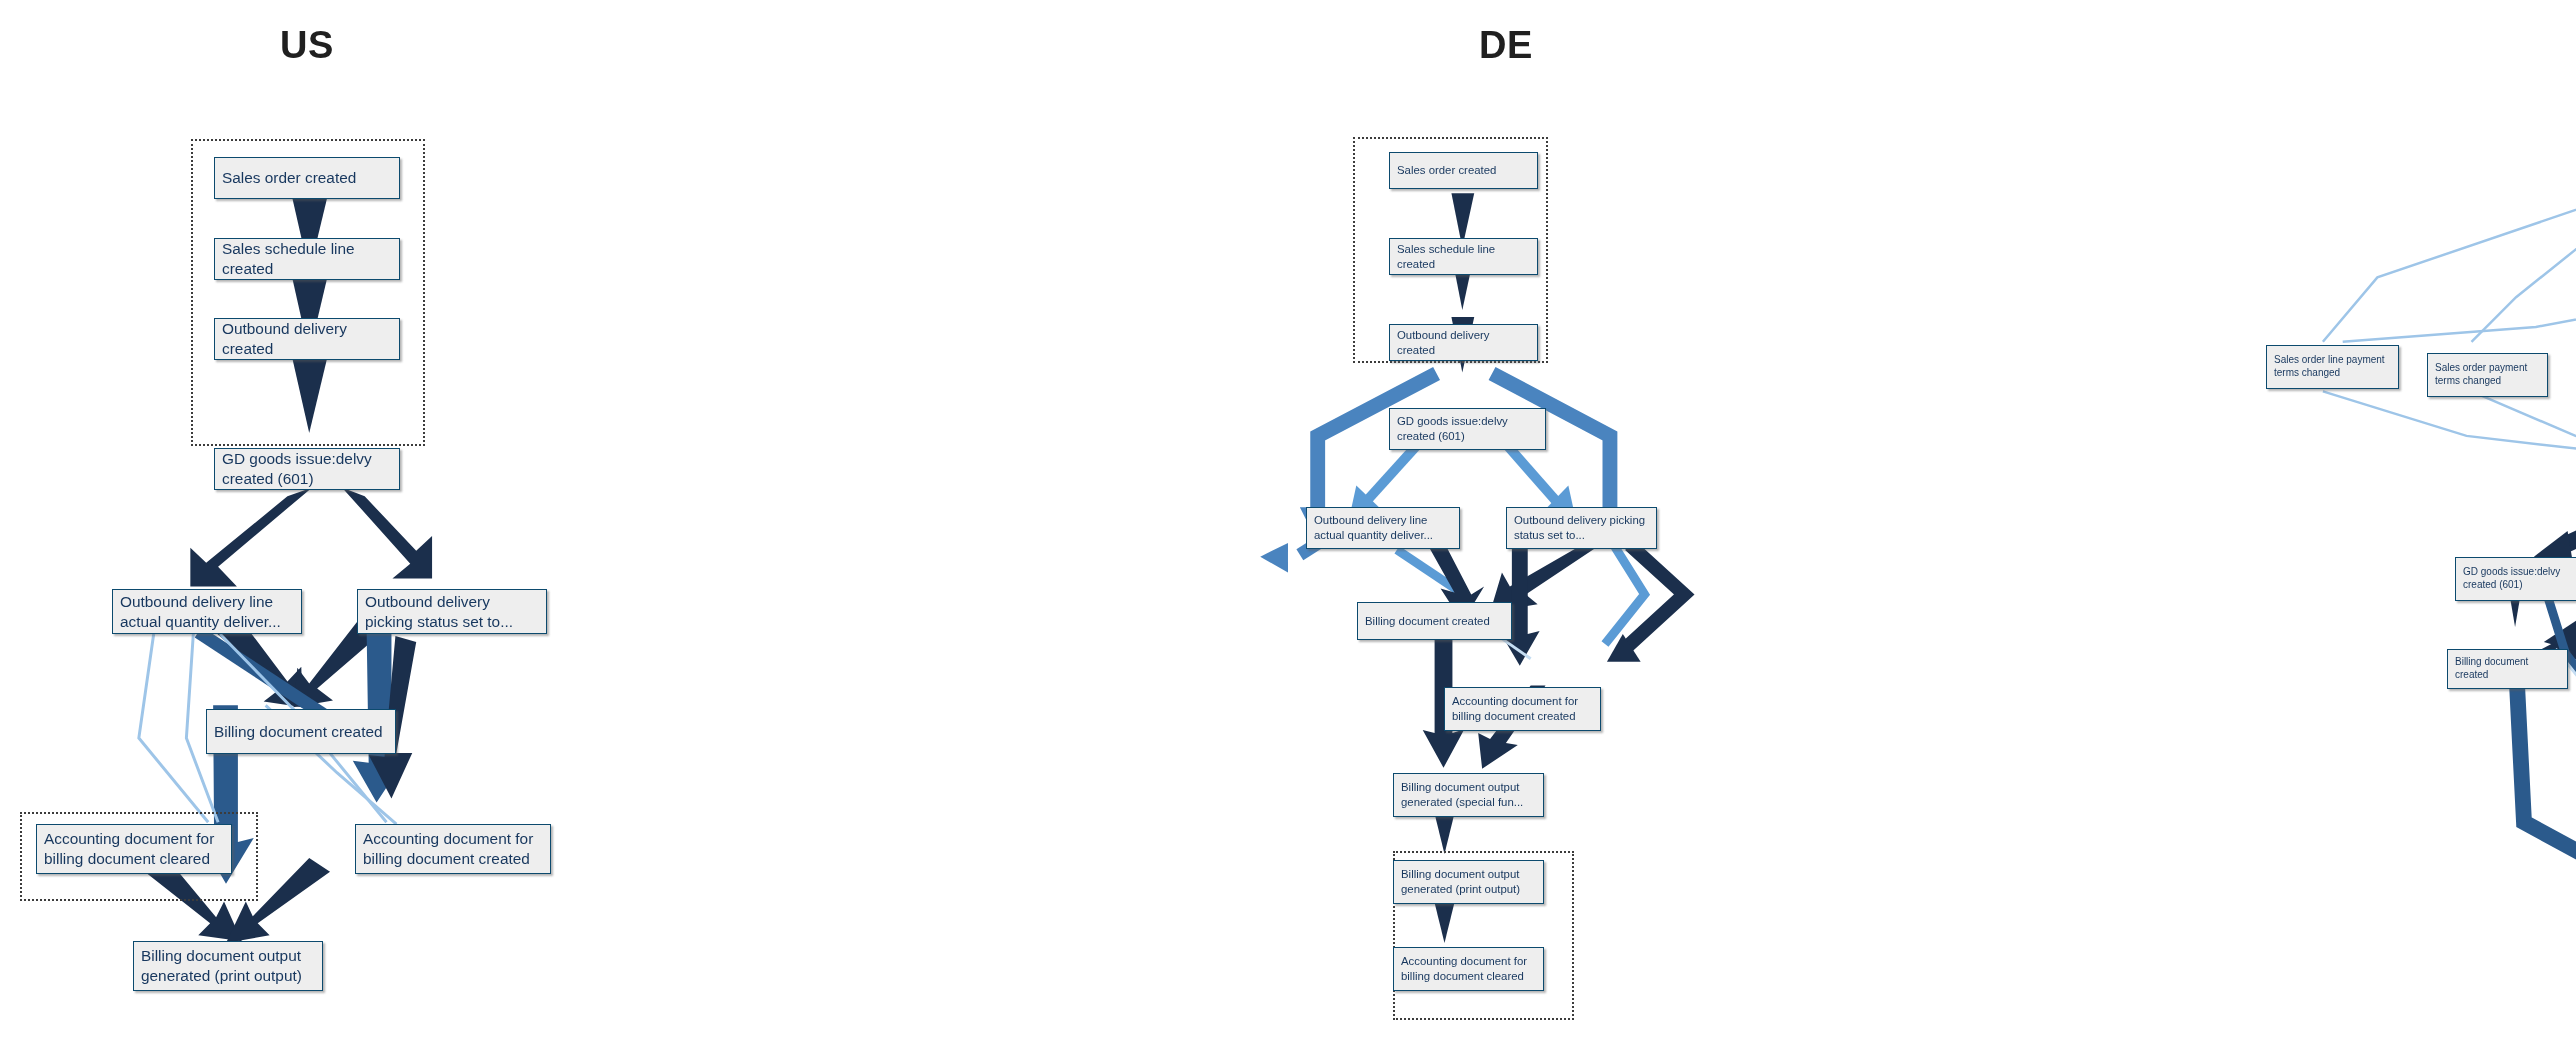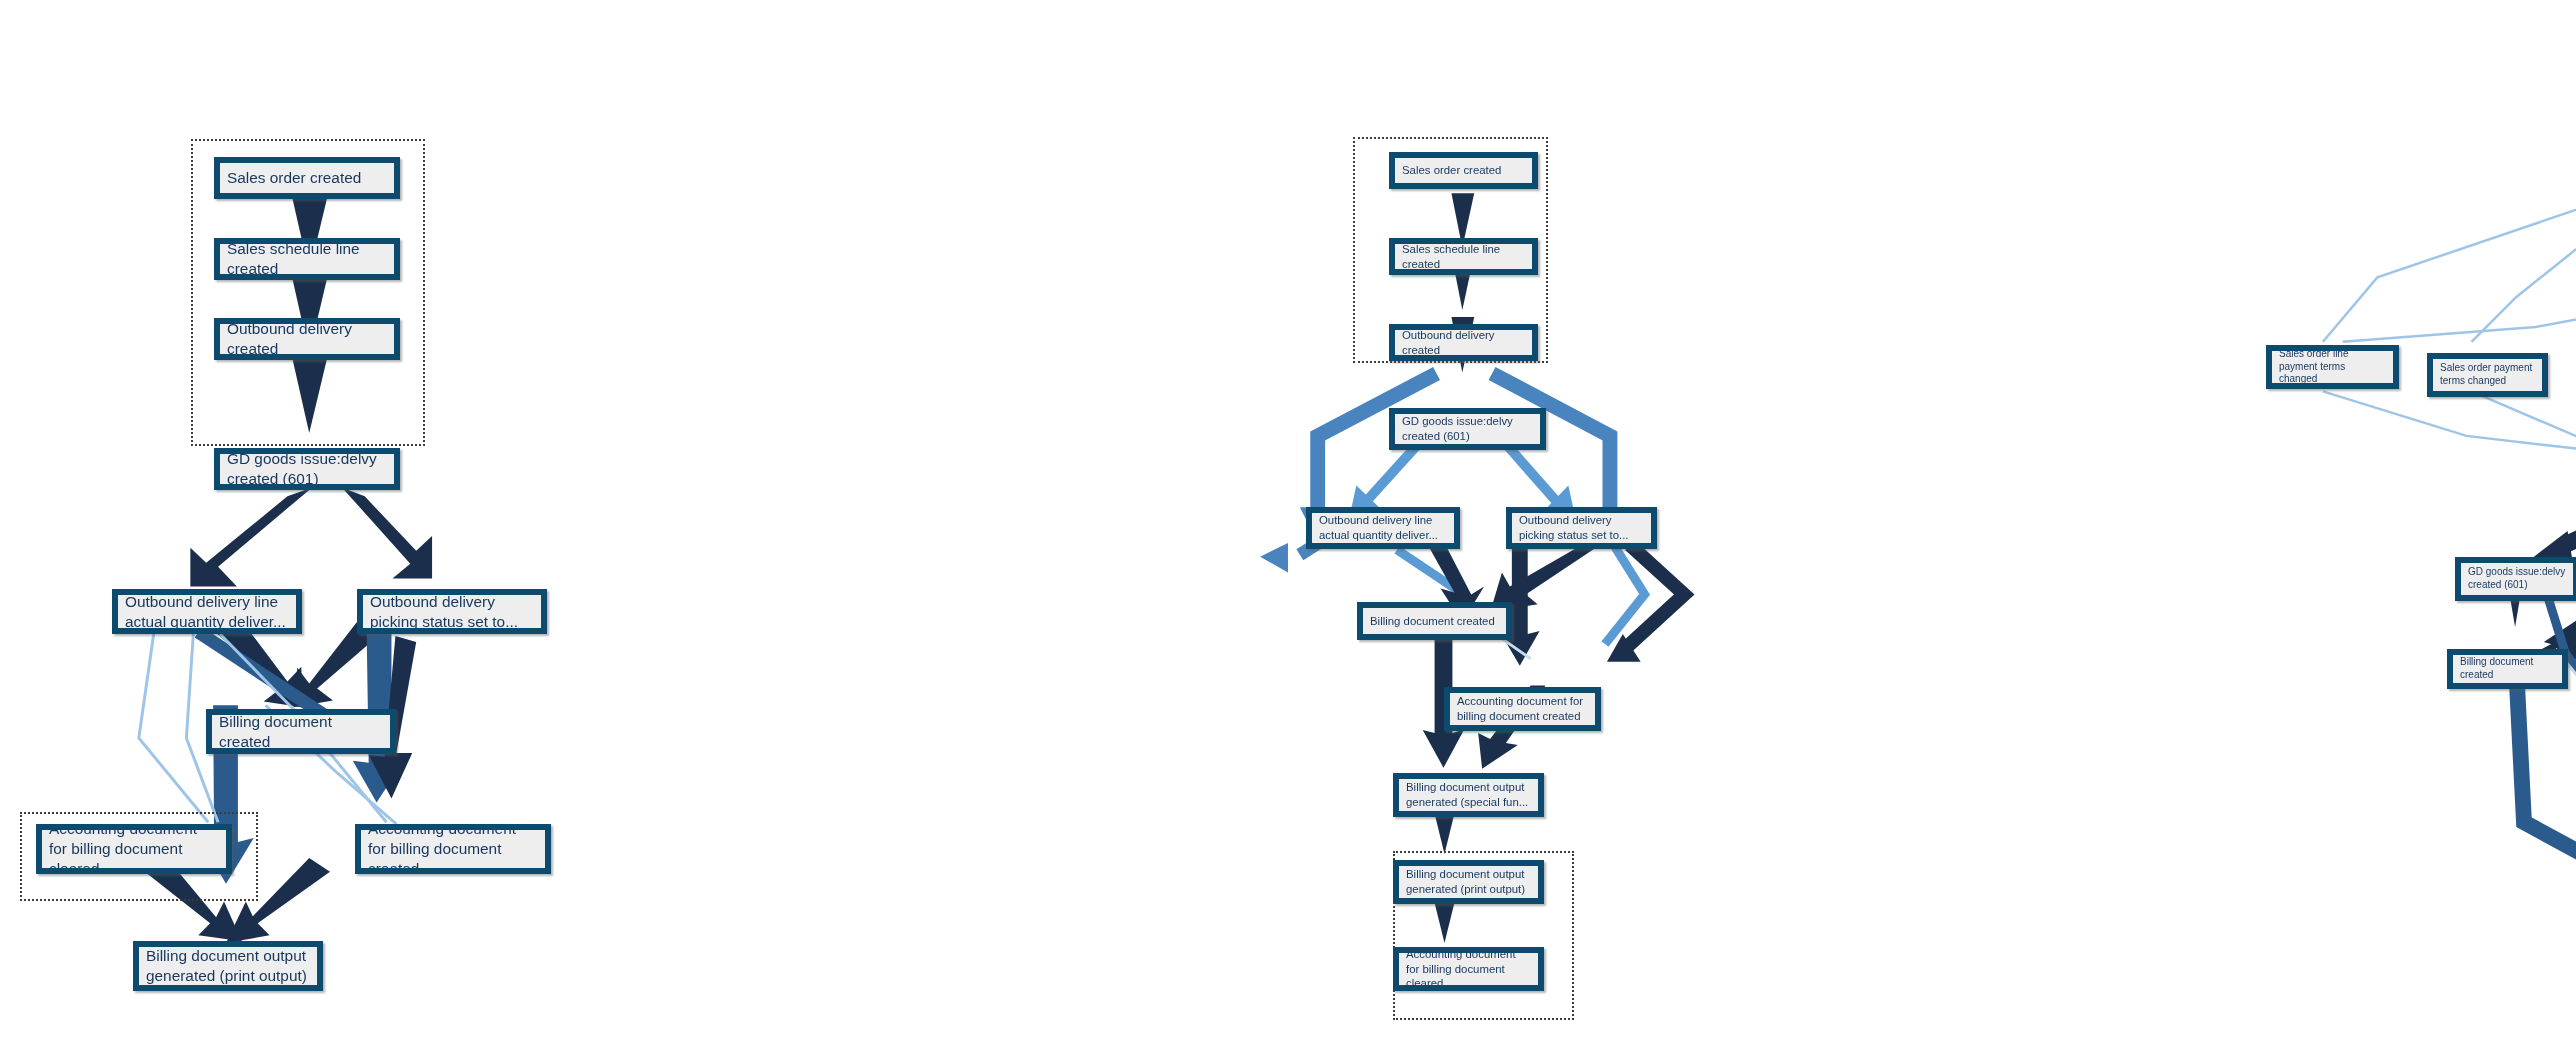--- a/index.html
+++ b/index.html
@@ -19,21 +19,21 @@
     text-align:center;
     letter-spacing:0.5px;
     white-space:nowrap;
   }
 
   
   .node{
     position:absolute;
     box-sizing:border-box;
     background:#eeeeee;
-    border:6px solid #0c4a6e;
+    border:1px solid #0c4a6e;
     box-shadow:2px 2px 2px rgba(90,90,90,.45);
     color:#17375e;
     display:flex;
     align-items:center;
     padding:0 7px;
     line-height:1.28;
     overflow:hidden;
   }
   .node span{display:block;width:100%;}
 
@@ -61,20 +61,21 @@
   .p-us .panel-title{font-size:38px;}
   .p-de .panel-title{font-size:38px;}
   .p-it .panel-title{font-size:38px;}
 </style>
 </head>
 <body>
 
 <div class="canvas">
 
   <div class="panel p-us" style="left:0;width:614px;">
+    <div class="panel-title" style="left:0;top:24px;width:614px;">US</div>
 
     <svg class="edges" viewBox="0 0 2600 1071" width="2576" height="1061">
 
       <polygon points="295,200 330,200 312,275" fill="#1b2f4c"></polygon>
       <polygon points="295,281 330,281 312,357" fill="#1b2f4c"></polygon>
       <polygon points="295,362 330,362 312,437" fill="#1b2f4c"></polygon>
 
       <polygon points="290,501 315,492 220,572 239,592 192,592 192,553 208,568" fill="#1b2f4c"></polygon>
 
       <polygon points="345,492 368,501 420,556 436,541 436,584 396,584 414,569" fill="#1b2f4c"></polygon>
@@ -139,20 +140,21 @@
     <div class="node" style="left:355px;top:824px;width:196px;height:50px;">
       <span>Accounting document for billing document created</span>
       </div>
 
     <div class="node" style="left:133px;top:941px;width:190px;height:50px;">
       <span>Billing document output generated (print output)</span>
       </div>
   </div>
 
   <div class="panel p-de" style="left:634px;width:476px;">
+    <div class="panel-title" style="left:634px;top:24px;width:476px;">DE</div>
 
     <svg class="edges" viewBox="0 0 2600 1071" width="2576" height="1061">
       <polygon points="825,195 848,195 836,250" fill="#1b2f4c"></polygon>
       <polygon points="825,257 848,257 836,313" fill="#1b2f4c"></polygon>
       <polygon points="825,320 848,320 836,376" fill="#1b2f4c"></polygon>
 
       <path d="M810,377 L690,440 L690,520" stroke="#4a84bf" stroke-width="15" fill="none"></path>
       <polygon points="672,512 708,512 690,548" fill="#4a84bf"></polygon>
 
       <path d="M866,377 L985,440 L985,520" stroke="#4a84bf" stroke-width="15" fill="none"></path>

